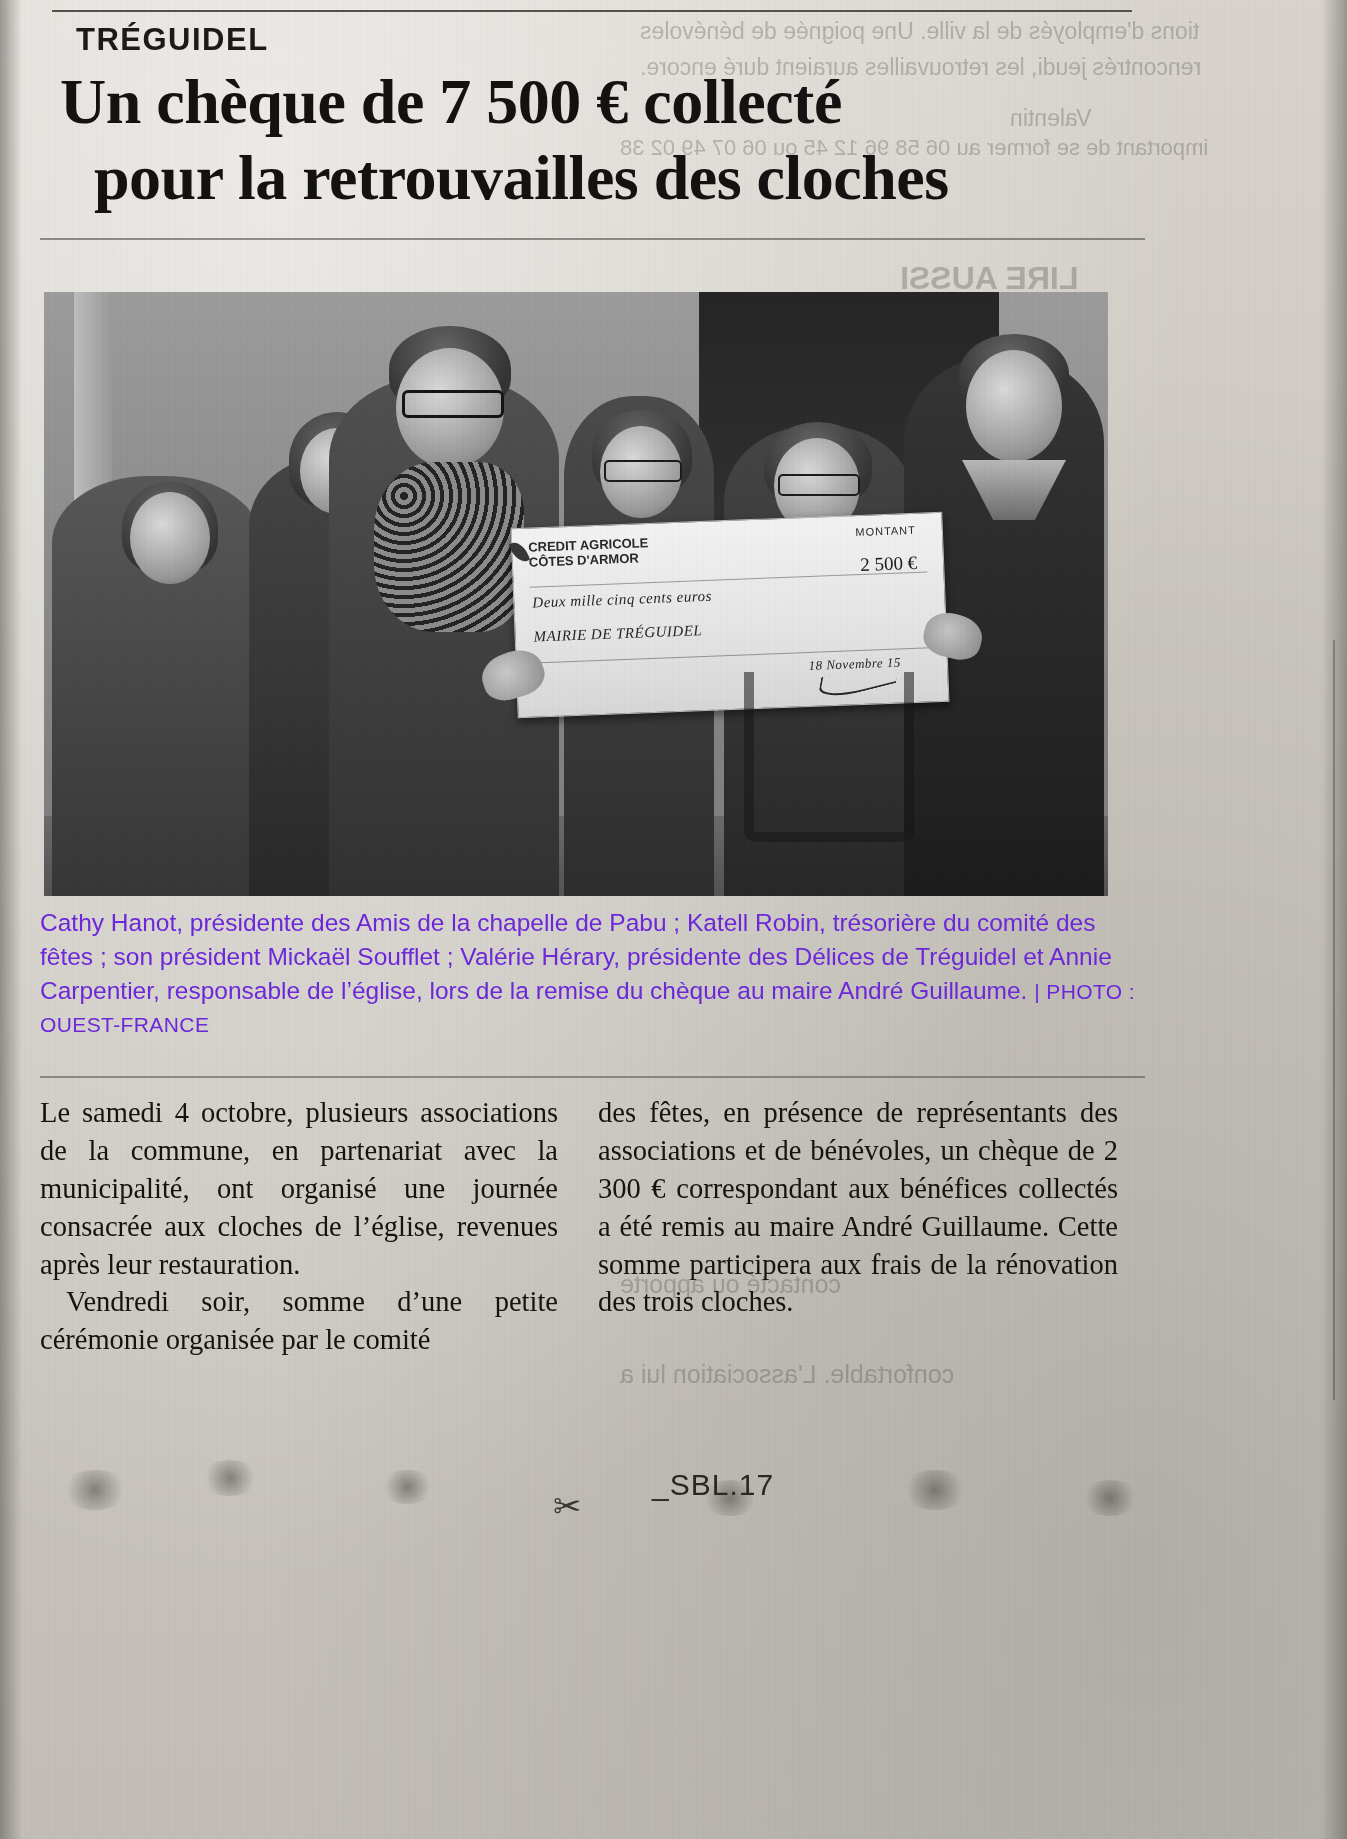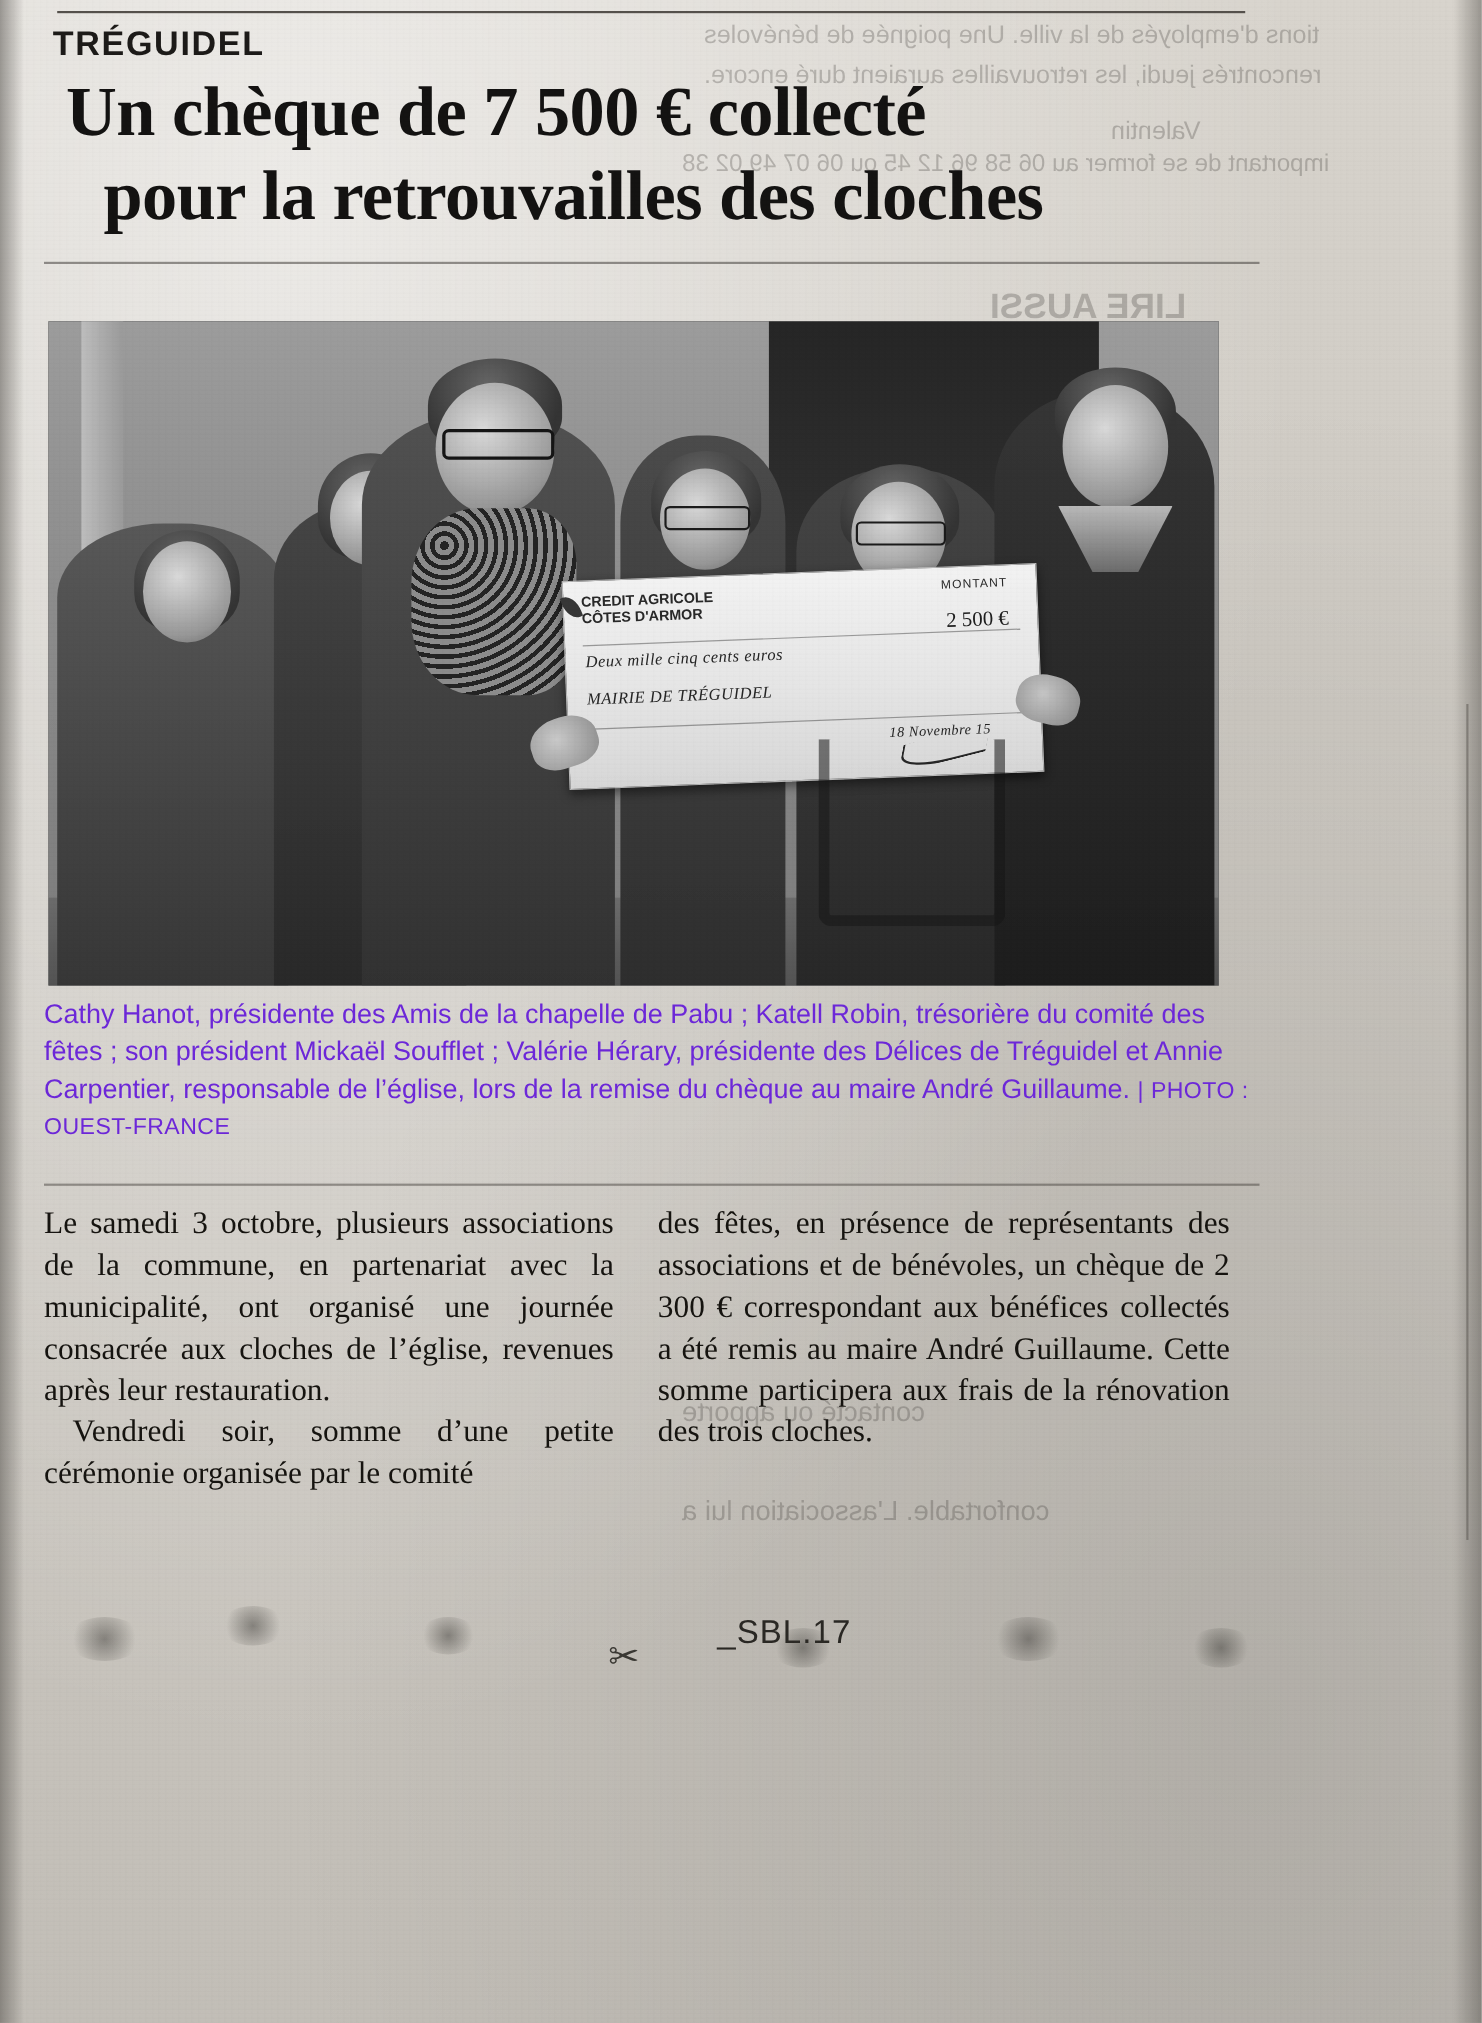--- a/index.html
+++ b/index.html
@@ -50,21 +50,21 @@
     left: 0; top: 0; right: 0; bottom: 0;
   }
   
   .top-rule {
     position: absolute;
     left: 52px; top: 10px; width: 1080px; height: 2px;
     background: #55514c;
   }
   .kicker {
     position: absolute;
-    left: 48px; top: 22px;
+    left: 76px; top: 22px;
     font-family: "Liberation Sans", sans-serif;
     font-weight: bold;
     font-size: 31px;
     letter-spacing: 1.5px;
     color: #1d1b19;
   }
   .headline {
     position: absolute;
     left: 60px; top: 64px; width: 1090px;
     font-family: "Liberation Serif", serif;
@@ -315,21 +315,21 @@
     </div>
 
     <div class="caption">
       <span>Cathy Hanot, présidente des Amis de la chapelle de Pabu ; Katell Robin, trésorière du comité des fêtes ; son président Mickaël Soufflet ; Valérie Hérary, présidente des Délices de Tréguidel et Annie Carpentier, responsable de l’église, lors de la remise du chèque au maire André Guillaume.</span>
       <span class="credit">| PHOTO : OUEST-FRANCE</span>
     </div>
 
     <div class="rule-under-caption"></div>
 
     <div class="col col-left">
-      <p>Le samedi 3 octobre, plusieurs associations de la commune, en partenariat avec la municipalité, ont organisé une journée consacrée aux cloches de l’église, revenues après leur restauration.</p>
+      <p>Le samedi 4 octobre, plusieurs associations de la commune, en partenariat avec la municipalité, ont organisé une journée consacrée aux cloches de l’église, revenues après leur restauration.</p>
       <p>Vendredi soir, somme d’une petite cérémonie organisée par le comité</p>
     </div>
 
     <div class="col col-right">
       <p>des fêtes, en présence de représentants des associations et de bénévoles, un chèque de 2 300 € correspondant aux bénéfices collectés a été remis au maire André Guillaume. Cette somme participera aux frais de la rénovation des trois cloches.</p>
     </div>
 
     <div class="scissors">✂</div>
     <div class="slug">_SBL.17</div>
 

